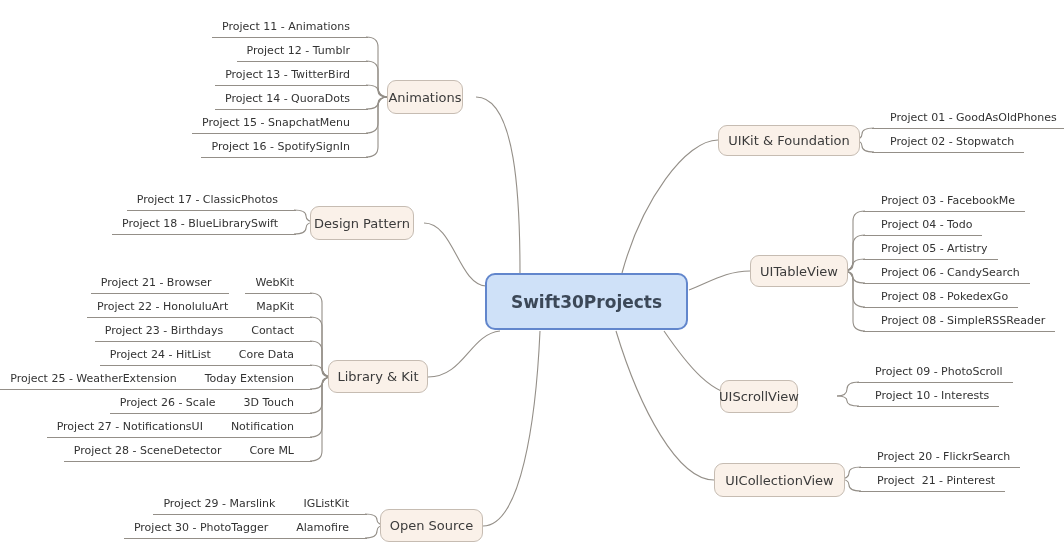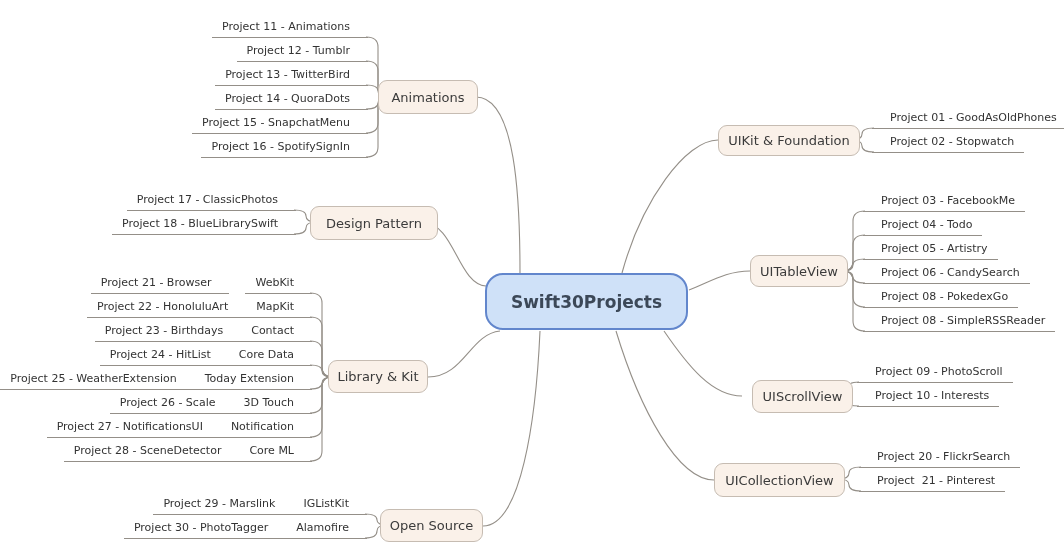--- a/index.html
+++ b/index.html
@@ -20,21 +20,21 @@
   .leafrow{display:flex;align-items:flex-end;}
   .leafrow .cell{white-space:pre;}
   .leaf.right-side{padding:0 10px 4px 18px;}
   .node{
     position:absolute;z-index:2;display:flex;align-items:center;justify-content:center;
     background:#faf1e9;border:1.5px solid #c6bcb2;border-radius:9px;
     font-size:13px;color:#3b3b3b;box-sizing:border-box;white-space:pre;
   }
   .root{
     position:absolute;z-index:2;display:flex;align-items:center;justify-content:center;
-    background:#cfe1f8;border:2px solid #6286cc;border-radius:18px;
+    background:#cfe1f8;border:2px solid #6286cc;border-radius:10px;
     font-size:17px;font-weight:bold;color:#3c4858;box-sizing:border-box;white-space:pre;
   }
 </style>
 </head>
 <body>
 
 <div class="canvas">
 
   <svg class="links" width="1064" height="560">
 
@@ -97,27 +97,27 @@
       <path d="M859 382 Q847 382 847 389 Q847 396 837 396"></path>
       <path d="M859 406 Q847 406 847 401 Q847 396 837 396"></path>
     </g>
 
     <g>
       <path d="M861 467 Q849 467 849 473 Q849 479 839 479"></path>
       <path d="M861 491 Q849 491 849 485 Q849 479 839 479"></path>
     </g>
   </svg>
 
-  <div class="node" style="left:378px;top:80px;width:100px;height:34px;">Animations</div>
-  <div class="node" style="left:310px;top:206px;width:128px;height:34px;">Design Pattern</div>
+  <div class="node" style="left:387px;top:80px;width:76px;height:34px;">Animations</div>
+  <div class="node" style="left:310px;top:206px;width:104px;height:34px;">Design Pattern</div>
   <div class="node" style="left:328px;top:360px;width:100px;height:33px;">Library &amp; Kit</div>
   <div class="node" style="left:380px;top:509px;width:103px;height:33px;">Open Source</div>
   <div class="node" style="left:718px;top:125px;width:142px;height:31px;">UIKit &amp; Foundation</div>
   <div class="node" style="left:750px;top:255px;width:98px;height:32px;">UITableView</div>
-  <div class="node" style="left:752px;top:380px;width:101px;height:33px;">UIScrollView</div>
+  <div class="node" style="left:720px;top:380px;width:78px;height:33px;">UIScrollView</div>
   <div class="node" style="left:714px;top:463px;width:131px;height:34px;">UICollectionView</div>
 
   <div class="root" style="left:485px;top:273px;width:203px;height:57px;">Swift30Projects</div>
 
   <div class="leaf" style="right:696px;top:20px;">Project 11 - Animations</div>
   <div class="leaf" style="right:696px;top:44px;">Project 12 - Tumblr</div>
   <div class="leaf" style="right:696px;top:68px;">Project 13 - TwitterBird</div>
   <div class="leaf" style="right:696px;top:92px;">Project 14 - QuoraDots</div>
   <div class="leaf" style="right:696px;top:116px;">Project 15 - SnapchatMenu</div>
   <div class="leaf" style="right:696px;top:140px;">Project 16 - SpotifySignIn</div>

